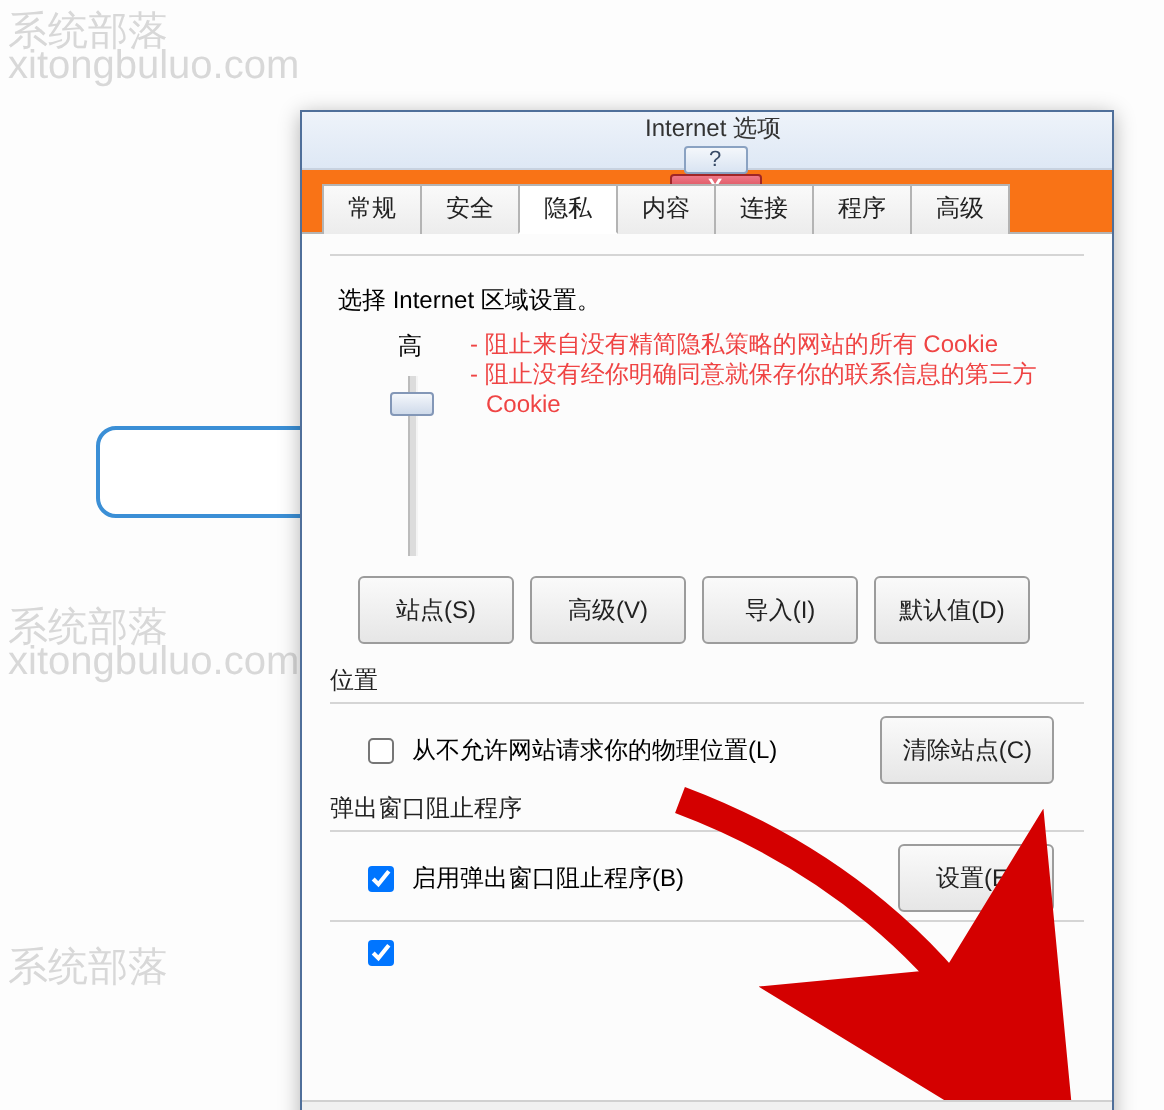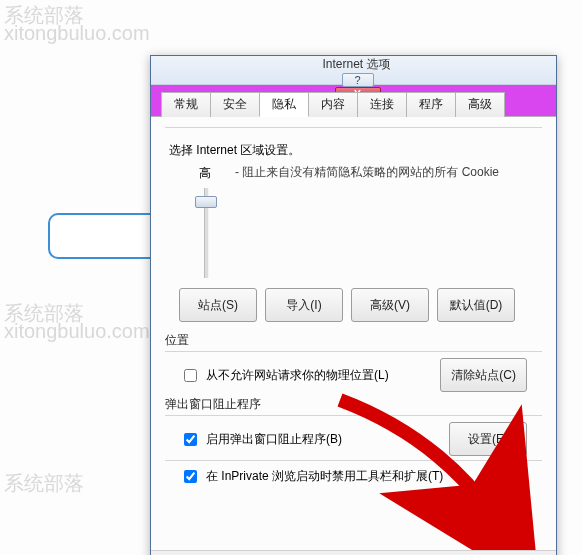--- a/index.html
+++ b/index.html
@@ -75,21 +75,21 @@
     width: 44px;
     background: linear-gradient(#e78, #c33);
     border-color: #a02626;
     color: #fff;
     font-weight: bold;
   }
   .tabs {
     display: flex;
     padding: 6px 10px 0 10px;
     gap: 0;
-    background: #d946ef;
+    background: #f97316;
     border-bottom: 1px solid #b4b4b4;
   }
   .tab {
     padding: 3px 12px;
     border: 1px solid #b4b4b4;
     border-bottom: none;
     background: linear-gradient(#fafafa, #ececec);
     font-size: 12px;
     position: relative;
     top: 1px;
@@ -153,21 +153,21 @@
     width: 20px;
     height: 10px;
     background: linear-gradient(#f4f7fb, #cfdaea);
     border: 1px solid #8397b7;
     border-radius: 2px;
   }
   .priv-text {
     flex: 1;
     font-size: 12px;
     line-height: 15px;
-    color: #404040;
+    color: #ef4444;
   }
   .priv-text div { text-indent: -8px; padding-left: 8px; }
   .btn-row {
     display: flex;
     gap: 8px;
     justify-content: flex-start;
     margin: 6px 0 10px 14px;
   }
   button.std {
     min-width: 78px;
@@ -247,27 +247,28 @@
     <div class="priv-row">
       <div class="slider-col">
         <div class="slider-level">高</div>
         <div class="vslider">
           <div class="track"></div>
           <div class="thumb"></div>
         </div>
       </div>
       <div class="priv-text">
         <div>- 阻止来自没有精简隐私策略的网站的所有 Cookie</div>
+        <div>- 阻止没有经你明确同意就保存你的联系信息的第三方 Cookie</div>
       </div>
     </div>
 
     <div class="btn-row">
       <button class="std">站点(S)</button>
+      <button class="std">高级(V)</button>
       <button class="std">导入(I)</button>
-      <button class="std">高级(V)</button>
       <button class="std">默认值(D)</button>
     </div>
 
     <div class="group-label">位置</div>
     <div class="group-line"></div>
     <div class="row">
       <input type="checkbox" style="">
       <span>从不允许网站请求你的物理位置(L)</span>
       <span class="spacer"></span>
       <button class="std">清除站点(C)</button>
@@ -278,21 +279,20 @@
     <div class="row">
       <input type="checkbox" checked="" style="">
       <span>启用弹出窗口阻止程序(B)</span>
       <span class="spacer"></span>
       <button class="std">设置(E)</button>
     </div>
 
     <div class="group-line"></div>
     <div class="row">
       <input type="checkbox" checked="" style="">
-      <span>在 InPrivate 浏览启动时禁用工具栏和扩展(T)</span>
     </div>
 
     <div style="height:50px"></div>
   </div>
 
   <div class="footer">
     
     
     
   </div>

